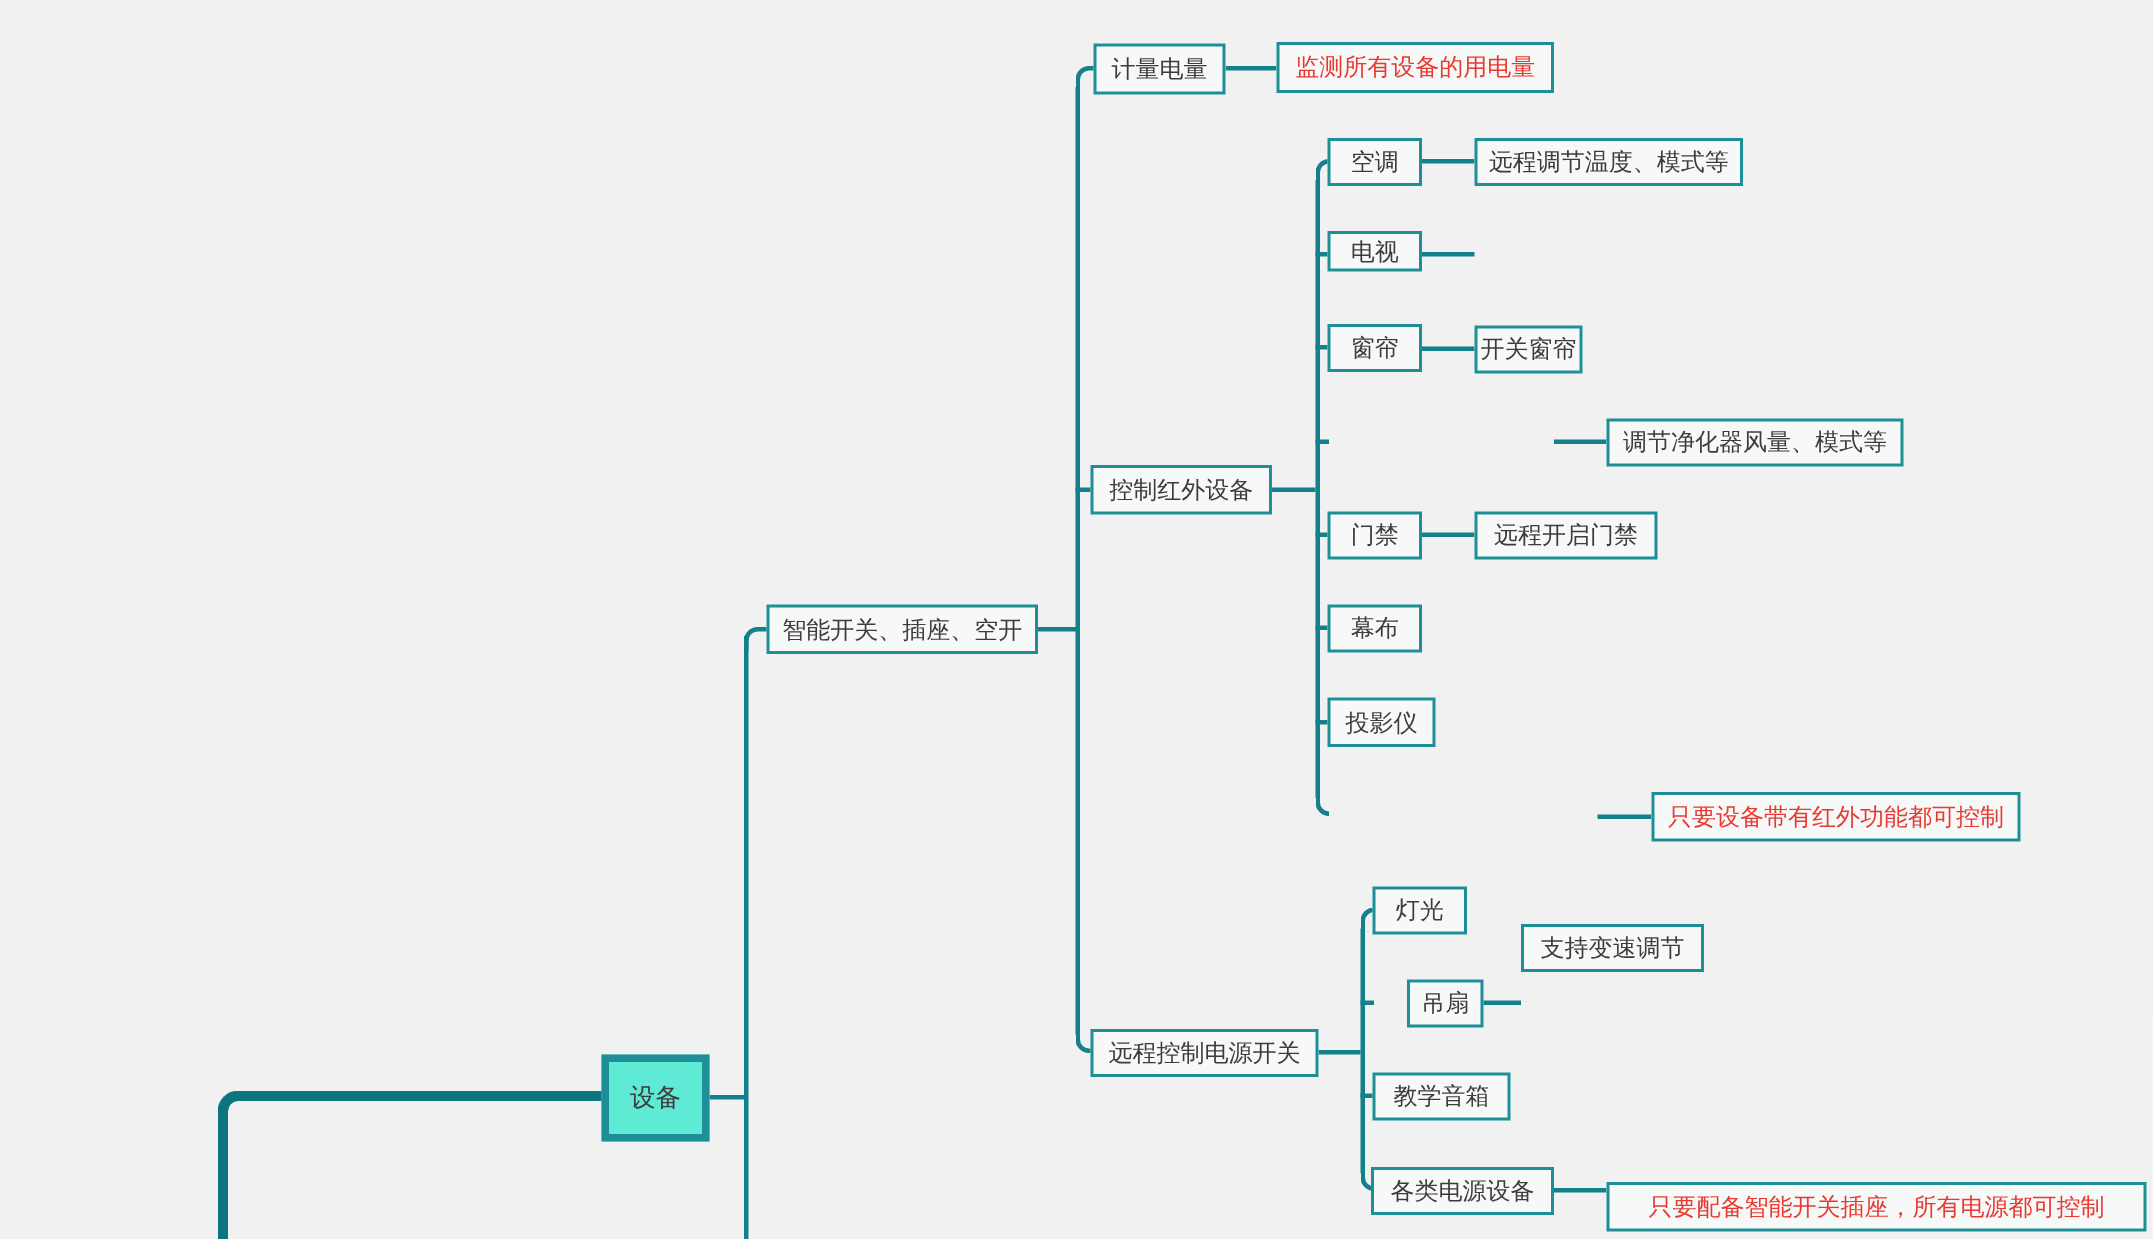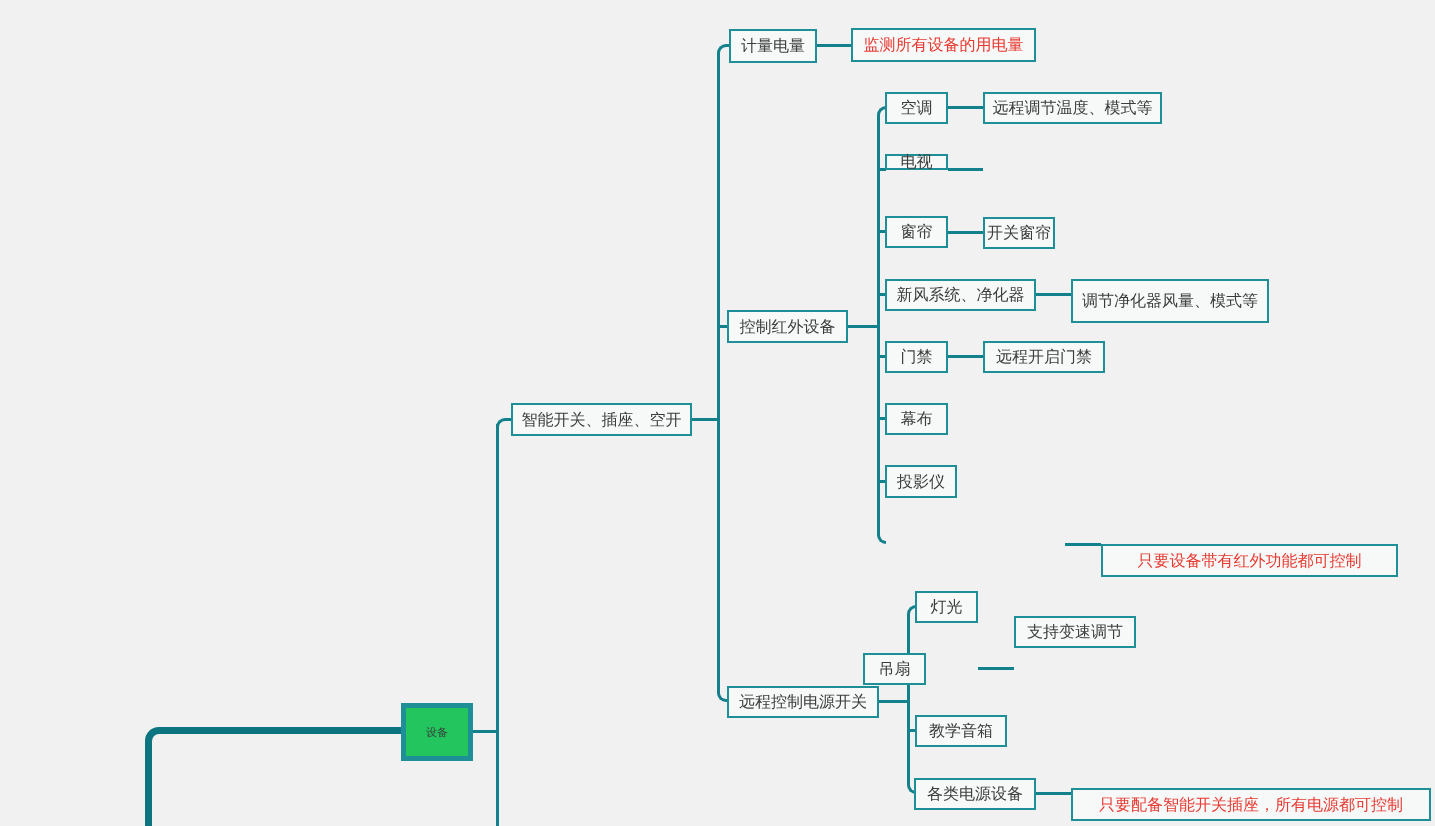--- a/index.html
+++ b/index.html
@@ -15,22 +15,22 @@
     box-sizing:border-box;
     border:2px solid var(--accent_border,#1e8f97);
     background:var(--node_fill,#f7f8f8);
     color:var(--text,#3c3c3c);
     display:flex;align-items:center;justify-content:center;
     font-size:16px;line-height:1;white-space:nowrap;
   }
   .node.note{color:var(--note_text,#e83a31);}
   .node.root{
     border-width:5px;
-    background:#22c55e;
-    font-size:11px;
+    background:#5eead4;
+    font-size:17px;
   }
   .h{position:absolute;height:3px;background:var(--accent_line,#12818b);}
   .v{position:absolute;width:3px;background:var(--accent_line,#12818b);}
   .corner-tl{
     position:absolute;box-sizing:border-box;background:transparent;
     border-left:3px solid var(--accent_line,#12818b);
     border-top:3px solid var(--accent_line,#12818b);
     border-top-left-radius:9px;
   }
   .corner-bl{
@@ -109,66 +109,63 @@
     <span>控制红外设备</span>
   </div>
 
   <div class="node" style="left:885px;top:92px;width:63px;height:32px">
     <span>空调</span>
   </div>
   <div class="node" style="left:983px;top:92px;width:179px;height:32px">
     <span>远程调节温度、模式等</span>
   </div>
 
-  <div class="node" style="left:885px;top:154px;width:63px;height:16px">
+  <div class="node" style="left:885px;top:154px;width:63px;height:27px">
     <span>电视</span>
   </div>
 
   <div class="node" style="left:885px;top:216px;width:63px;height:32px">
     <span>窗帘</span>
   </div>
   <div class="node" style="left:983px;top:217px;width:72px;height:32px">
     <span>开关窗帘</span>
   </div>
 
-  <div class="node" style="left:885px;top:279px;width:151px;height:32px">
-    <span>新风系统、净化器</span>
-  </div>
-  <div class="node" style="left:1071px;top:279px;width:198px;height:44px">
+  <div class="node" style="left:1071px;top:279px;width:198px;height:32px">
     <span>调节净化器风量、模式等</span>
   </div>
 
   <div class="node" style="left:885px;top:341px;width:63px;height:32px">
     <span>门禁</span>
   </div>
   <div class="node" style="left:983px;top:341px;width:122px;height:32px">
     <span>远程开启门禁</span>
   </div>
 
   <div class="node" style="left:885px;top:403px;width:63px;height:32px">
     <span>幕布</span>
   </div>
 
   <div class="node" style="left:885px;top:465px;width:72px;height:33px">
     <span>投影仪</span>
   </div>
 
-  <div class="node note" style="left:1101px;top:544px;width:297px;height:33px">
+  <div class="node note" style="left:1101px;top:528px;width:246px;height:33px">
     <span>只要设备带有红外功能都可控制</span>
   </div>
 
   <div class="node" style="left:727px;top:686px;width:152px;height:32px">
     <span>远程控制电源开关</span>
   </div>
 
   <div class="node" style="left:915px;top:591px;width:63px;height:32px">
     <span>灯光</span>
   </div>
 
-  <div class="node" style="left:863px;top:653px;width:63px;height:32px">
+  <div class="node" style="left:938px;top:653px;width:51px;height:32px">
     <span>吊扇</span>
   </div>
   <div class="node" style="left:1014px;top:616px;width:122px;height:32px">
     <span>支持变速调节</span>
   </div>
 
   <div class="node" style="left:915px;top:715px;width:92px;height:32px">
     <span>教学音箱</span>
   </div>
 

